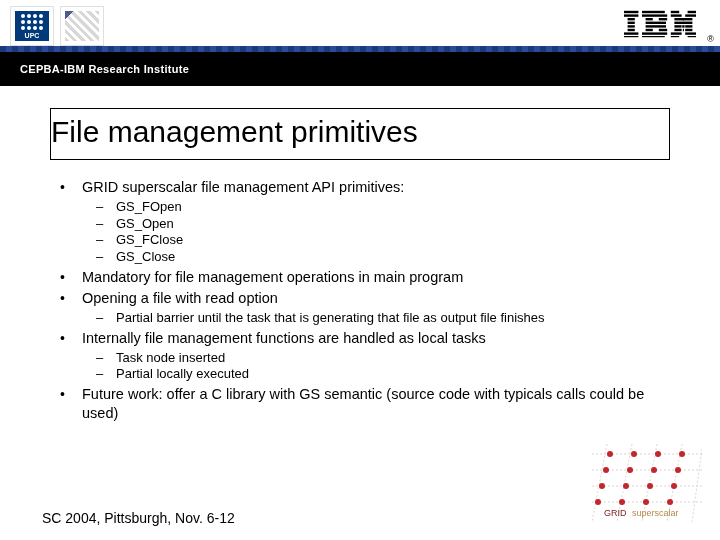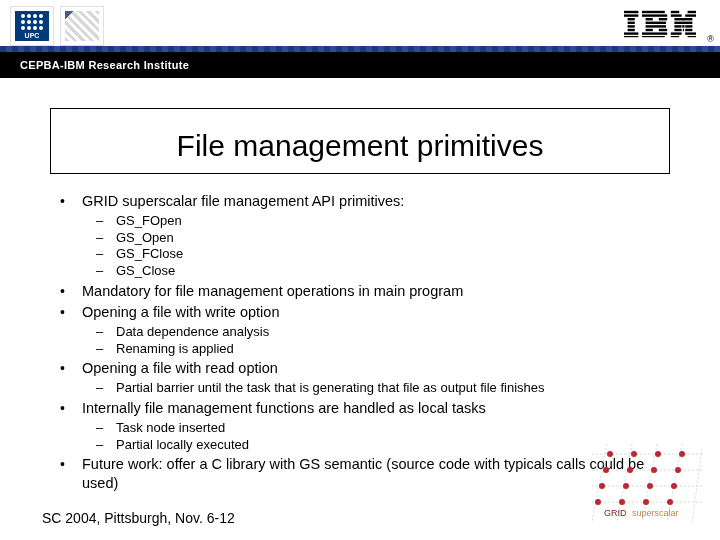--- a/index.html
+++ b/index.html
@@ -18,28 +18,28 @@
   .upc-dots { display:grid; grid-template-columns:repeat(4,4px); grid-gap:2px; margin-bottom:2px;}
   .upc-dots span{width:4px;height:4px;background:#fff;border-radius:50%;}
   .bsc {
     width:34px;height:30px;
     background: linear-gradient(135deg,#4a5a8a 0 6px,transparent 6px),
                 repeating-linear-gradient(45deg,#d8d8d8 0 3px,#fff 3px 6px);
     position:relative;
   }
   .blue-strip { position:absolute; left:0; top:46px; width:100%; height:6px;
                 background: repeating-linear-gradient(90deg,#1a3a7a 0 6px,#2a4a9a 6px 12px); }
-  .black-bar  { position:absolute; left:0; top:52px; width:100%; height:26px; background:#000;
+  .black-bar  { position:absolute; left:0; top:52px; width:100%; height:34px; background:#000;
                 display:flex; align-items:center; padding-left:20px; }
   .black-bar span { color:#fff; font-size:11px; font-weight:bold; letter-spacing:0.3px; }
   .ibm-svg { width:72px; height:28px; }
   .ibm-reg { position:absolute; right:6px; top:34px; font-size:9px;}
 
   
-  .title-frame { margin: 34px 50px 0 50px; border:1.5px solid #000; padding: 20px 0 10px 0; text-align:center;}
+  .title-frame { margin: 34px 50px 0 50px; border:1.5px solid #000; padding: 6px 0 10px 0; text-align:left;}
   .title-frame h1 { font-size:30px; font-weight:400; font-family: Arial, sans-serif; }
 
   
   .content { margin: 18px 54px 0 54px; font-size:14.5px; line-height:1.32; }
   ul.lvl1 { list-style:none; padding-left:0; }
   ul.lvl1 > li { position:relative; padding-left:28px; margin-bottom:2px;}
   ul.lvl1 > li::before { content:"•"; position:absolute; left:6px; top:0; font-size:14px;}
   ul.lvl2 { list-style:none; padding-left:0; margin-top:2px; margin-bottom:2px;}
   ul.lvl2 > li { position:relative; padding-left:34px; font-size:13px; line-height:1.28;}
   ul.lvl2 > li::before { content:"–"; position:absolute; left:14px; top:0; }
@@ -135,24 +135,20 @@
 
   <div class="content">
     <ul class="lvl1" id="bullets">
         <li><span>GRID superscalar file management API primitives:</span><ul class="lvl2">
             <li>GS_FOpen</li>
             <li>GS_Open</li>
             <li>GS_FClose</li>
             <li>GS_Close</li>
           </ul></li>
         <li><span>Mandatory for file management operations in main program</span></li>
-        <li><span>Opening a file with write option</span><ul class="lvl2">
-            <li>Data dependence analysis</li>
-            <li>Renaming is applied</li>
-          </ul></li>
         <li><span>Opening a file with read option</span><ul class="lvl2">
             <li>Partial barrier until the task that is generating that file as output file finishes</li>
           </ul></li>
         <li><span>Internally file management functions are handled as local tasks</span><ul class="lvl2">
             <li>Task node inserted</li>
             <li>Partial locally executed</li>
           </ul></li>
         <li><span>Future work: offer a C library with GS semantic (source code with typicals calls could be used)</span></li>
       </ul>
   </div>

